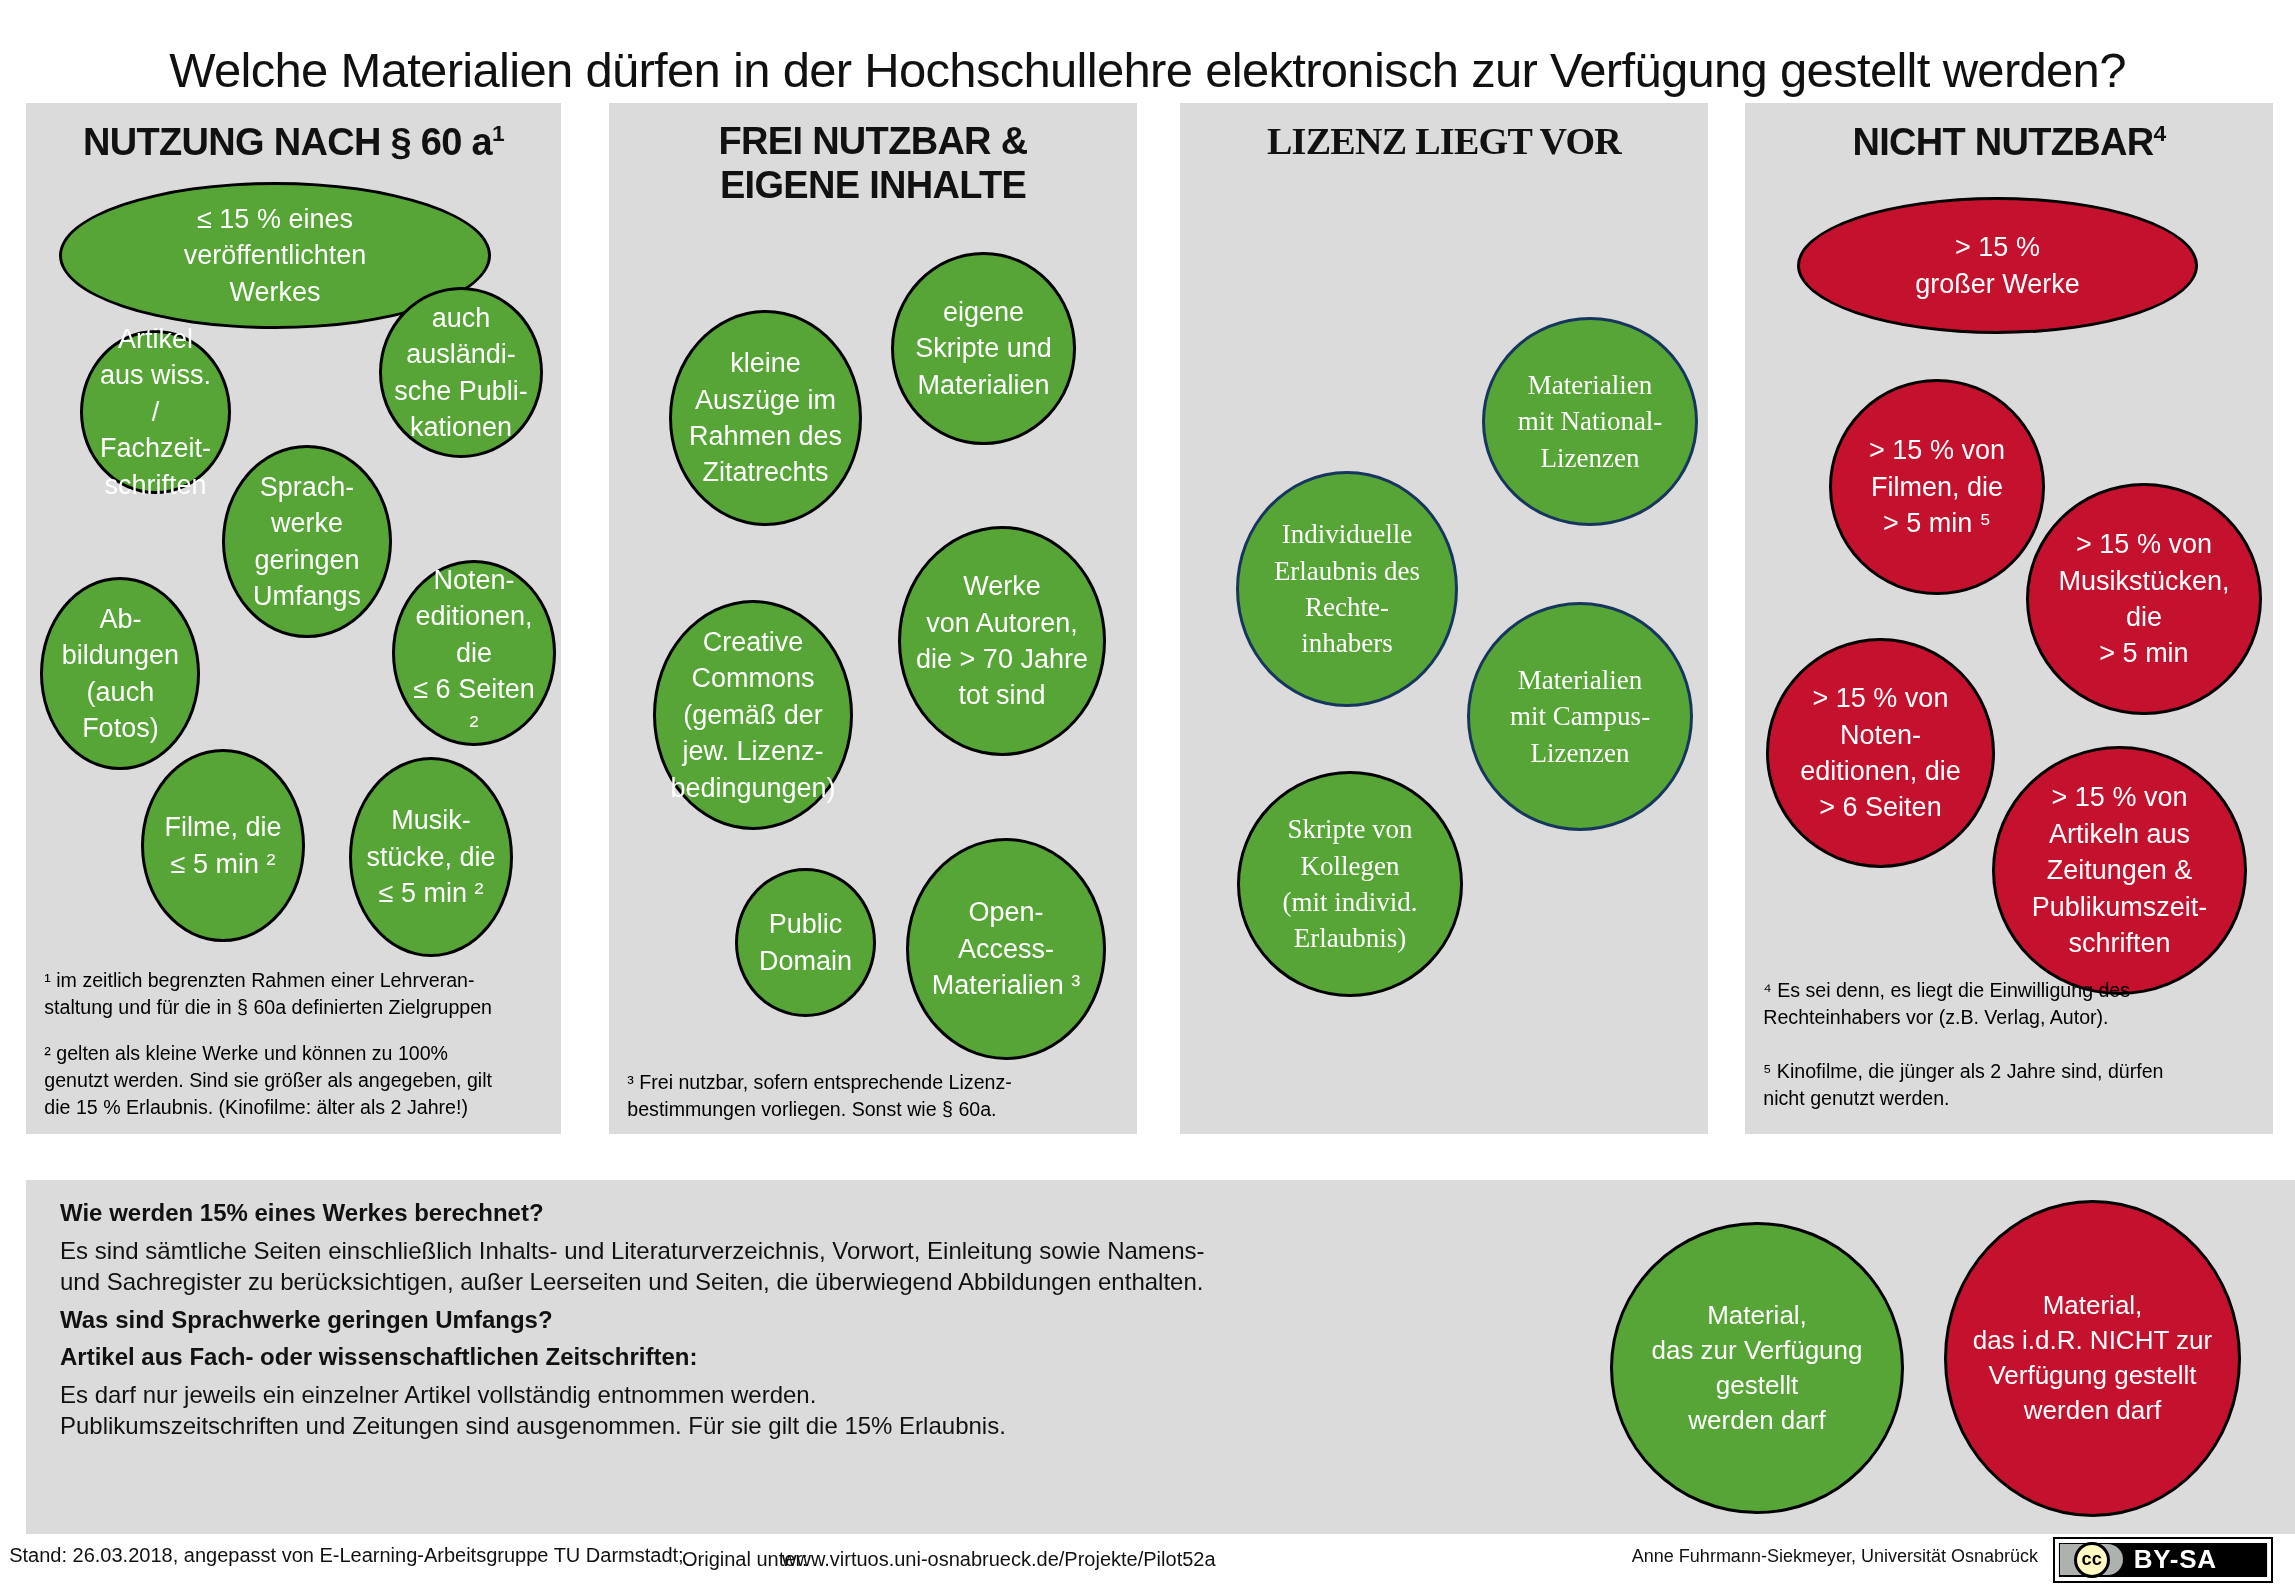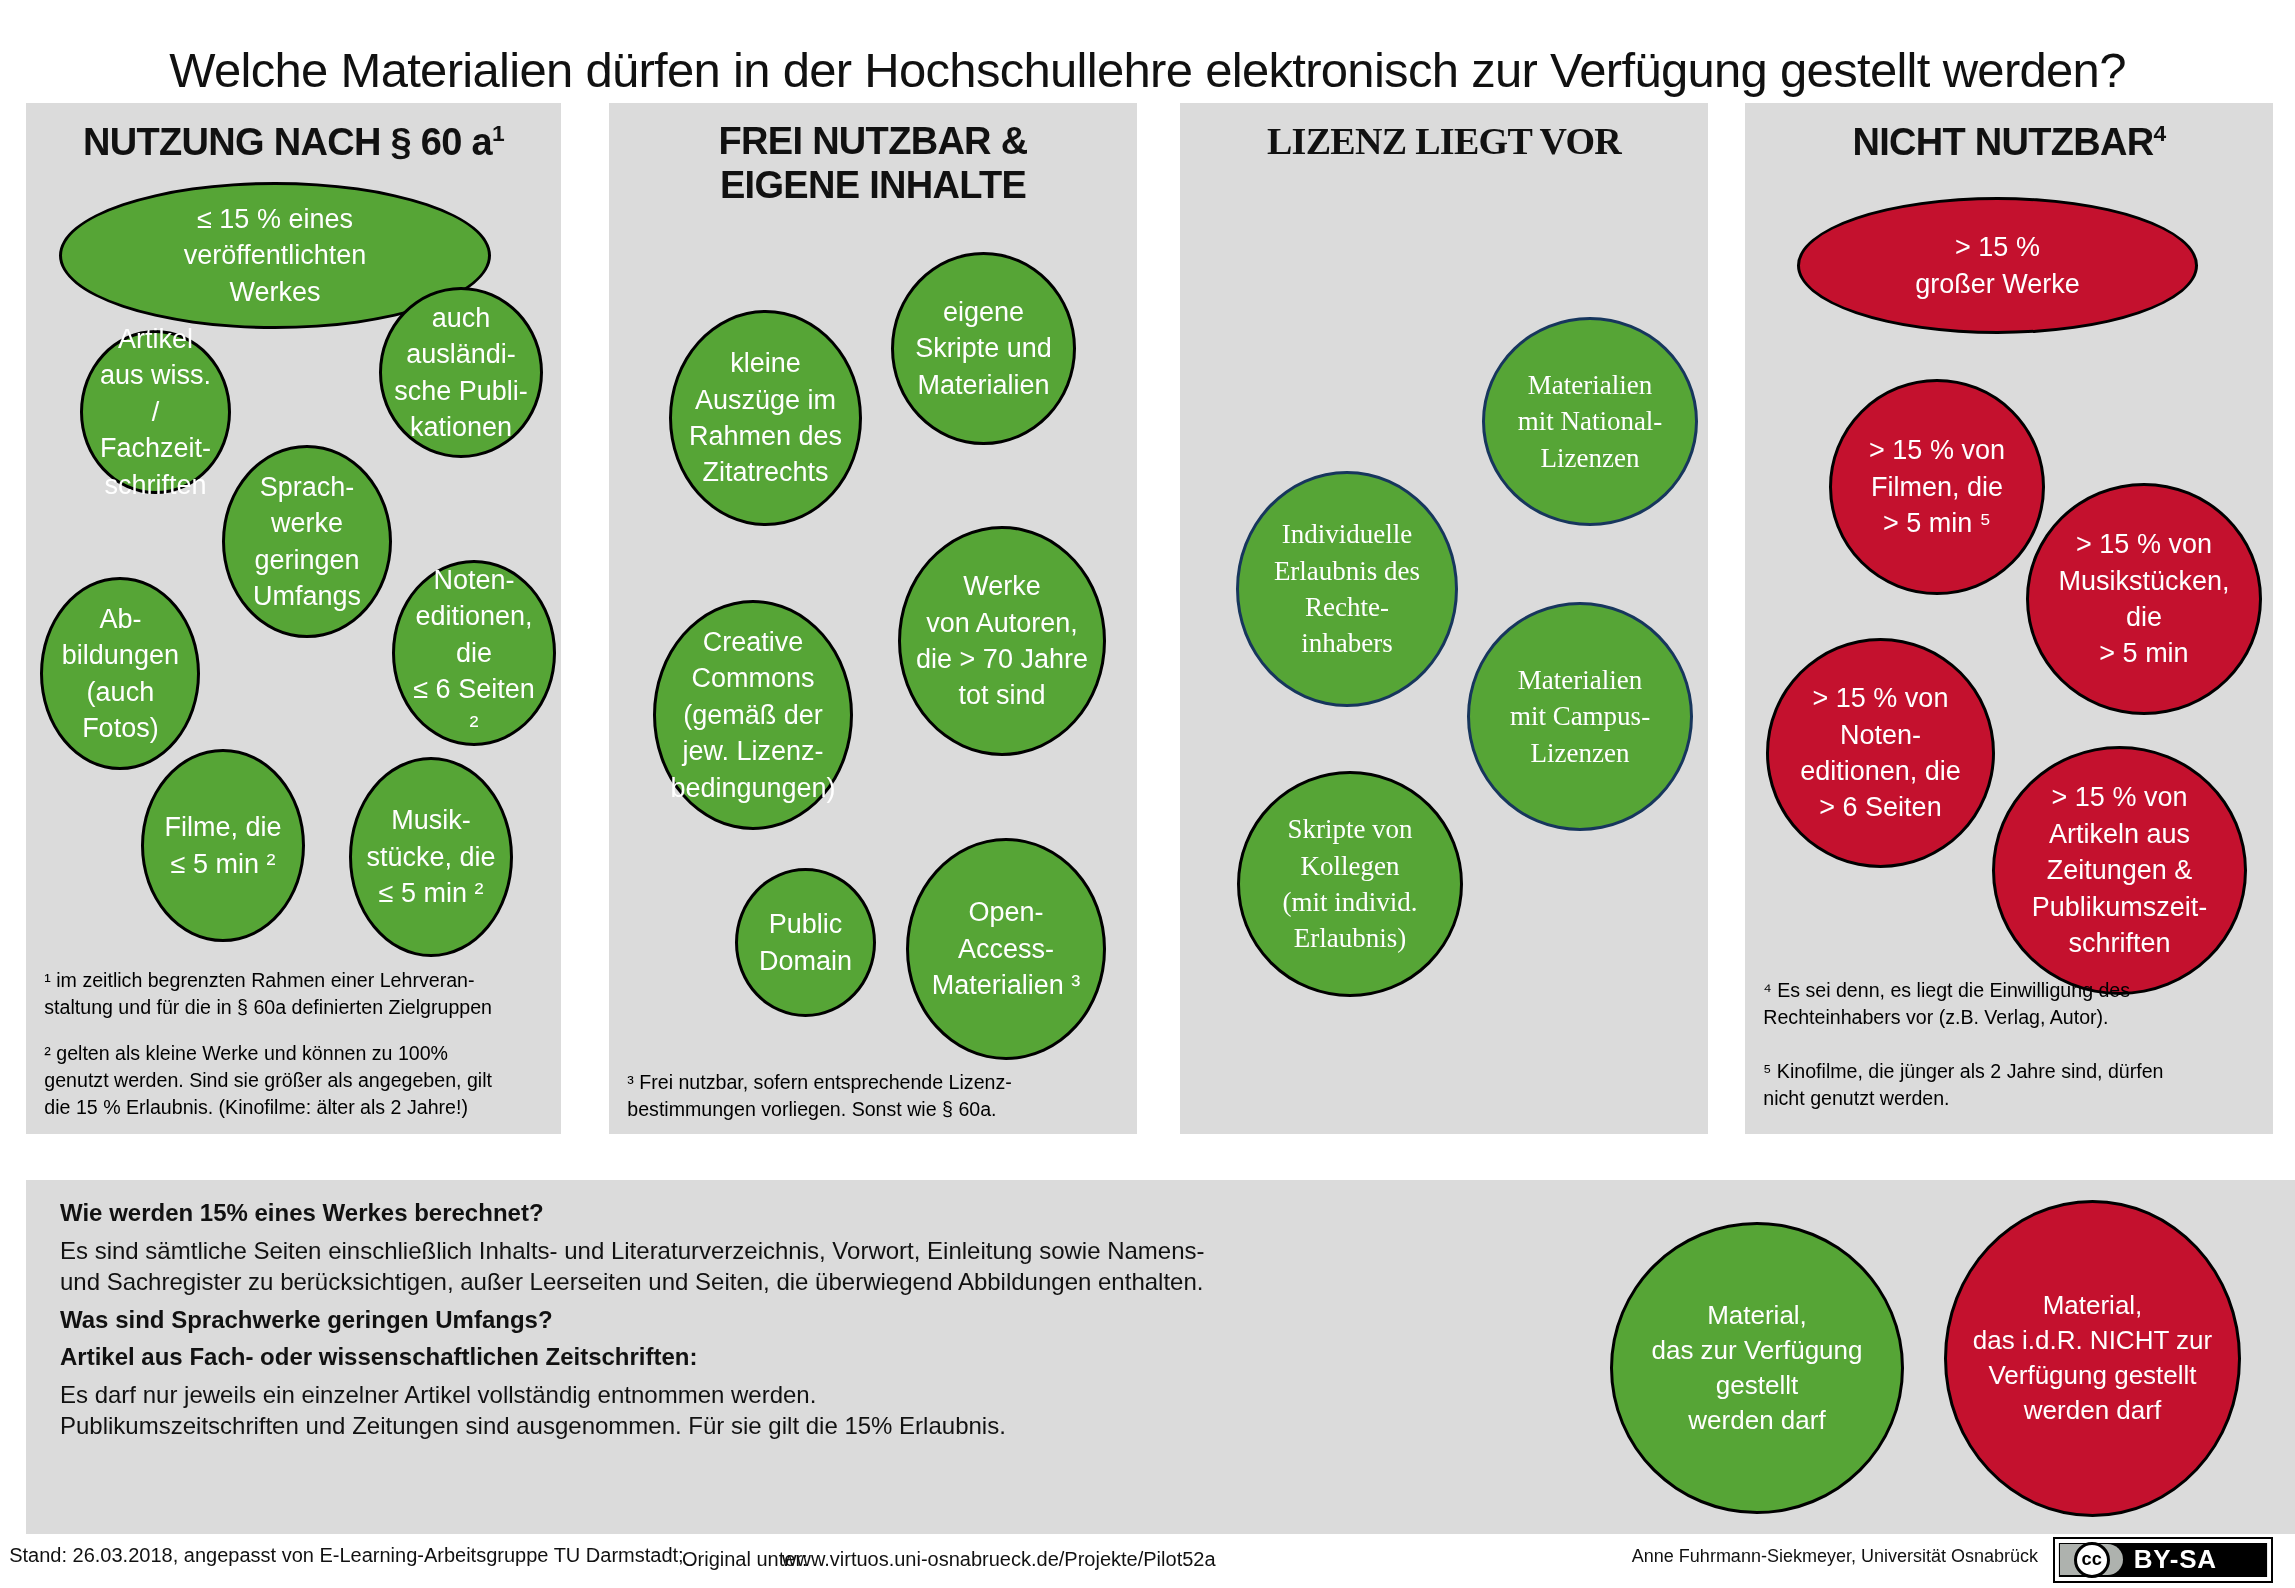--- a/index.html
+++ b/index.html
@@ -51,21 +51,21 @@
   .cc-badge{
     position:absolute;right:22px;top:2.6px;width:216px;height:42px;
     background:#000;border:2.6px solid #000;box-shadow:inset 0 0 0 3.9px #fff;
     display:flex;align-items:center;overflow:hidden;
   }
   .cc-left{
     margin:5.2px 0 5.2px 5.2px;width:63px;height:31px;background:#aeb2ae;
     border-radius:0 17px 17px 0;display:flex;align-items:center;justify-content:center;
   }
   .cc-circle{
-    width:30px;height:30px;border-radius:50%;background:#ffffff;border:3.9px solid #000;
+    width:30px;height:30px;border-radius:50%;background:#fef9c3;border:3.9px solid #000;
     color:#000;font-weight:bold;font-size:18.3px;line-height:1;
     display:flex;align-items:center;justify-content:center;
   }
   .cc-text{color:#fff;font-weight:bold;font-size:26px;margin-left:10.5px;letter-spacing:0.7px;}
 </style>
 </head>
 <body>
 
 <h1 class="title">Welche Materialien dürfen in der Hochschullehre elektronisch zur Verfügung gestellt werden?</h1>
 

